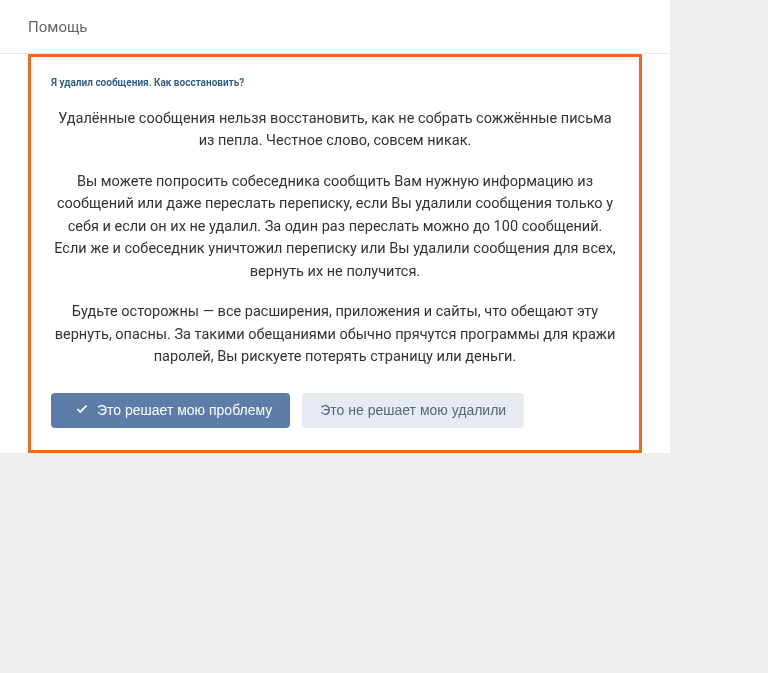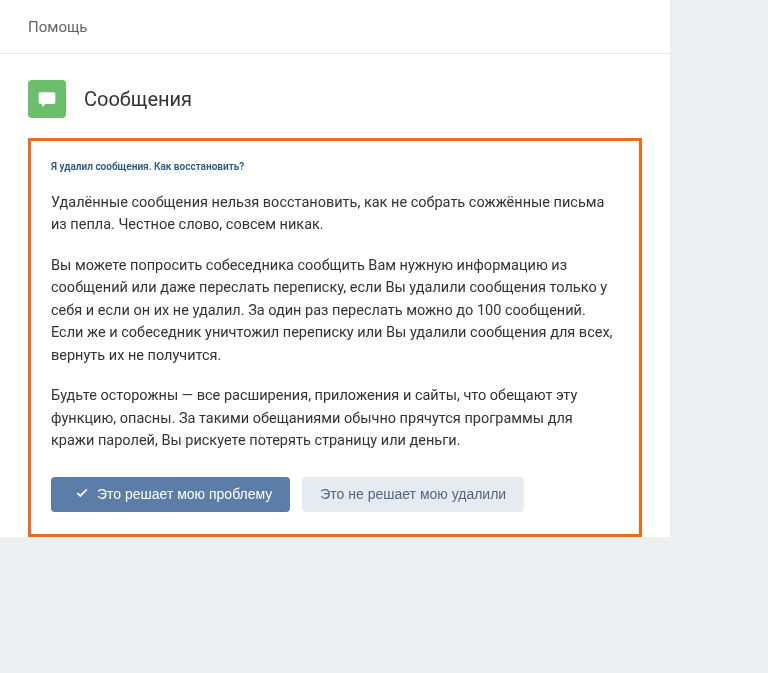--- a/index.html
+++ b/index.html
@@ -63,20 +63,21 @@
     .question-title {
       color: #2a5885;
       font-size: 10px;
       font-weight: 600;
       margin-bottom: 20px;
     }
     .answer-text {
       color: #333;
       font-size: 14.5px;
       line-height: 1.55;
+      text-align: center;
     }
     .answer-text p {
       margin-bottom: 18px;
     }
     .answer-text p:last-of-type {
       margin-bottom: 24px;
     }
     .button-row {
       display: flex;
       gap: 12px;
@@ -116,35 +117,27 @@
   </style>
 </head>
 <body>
 
 <div class="container">
 
   <div class="nav-tabs">
     <div class="nav-tab">Помощь</div>
   </div>
 
-  <div class="section-header">
-    <div class="section-icon">
-      <svg class="chat-icon" width="20" height="20" viewBox="0 0 24 24">
-        <path d="M4 4h16a2 2 0 0 1 2 2v10a2 2 0 0 1-2 2H10l-4 4v-4H4a2 2 0 0 1-2-2V6a2 2 0 0 1 2-2z"></path>
-      </svg>
-    </div>
-    <div class="section-title">Сообщения</div>
-  </div>
 
   <div class="highlight-box">
     <div class="question-title">Я удалил сообщения. Как восстановить?</div>
     <div class="answer-text">
       <p>Удалённые сообщения нельзя восстановить, как не собрать сожжённые письма из пепла. Честное слово, совсем никак.</p>
       <p>Вы можете попросить собеседника сообщить Вам нужную информацию из сообщений или даже переслать переписку, если Вы удалили сообщения только у себя и если он их не удалил. За один раз переслать можно до 100 сообщений. Если же и собеседник уничтожил переписку или Вы удалили сообщения для всех, вернуть их не получится.</p>
-      <p>Будьте осторожны — все расширения, приложения и сайты, что обещают эту функцию, опасны. За такими обещаниями обычно прячутся программы для кражи паролей, Вы рискуете потерять страницу или деньги.</p>
+      <p>Будьте осторожны — все расширения, приложения и сайты, что обещают эту вернуть, опасны. За такими обещаниями обычно прячутся программы для кражи паролей, Вы рискуете потерять страницу или деньги.</p>
     </div>
     <div class="button-row">
       <button class="btn btn-primary">
         <span class="check-icon">
           <svg width="14" height="14" viewBox="0 0 24 24" fill="none" stroke="#fff" stroke-width="3">
             <polyline points="4,12 9,17 20,6"></polyline>
           </svg>
         </span>
         <span>Это решает мою проблему</span>
       </button>

